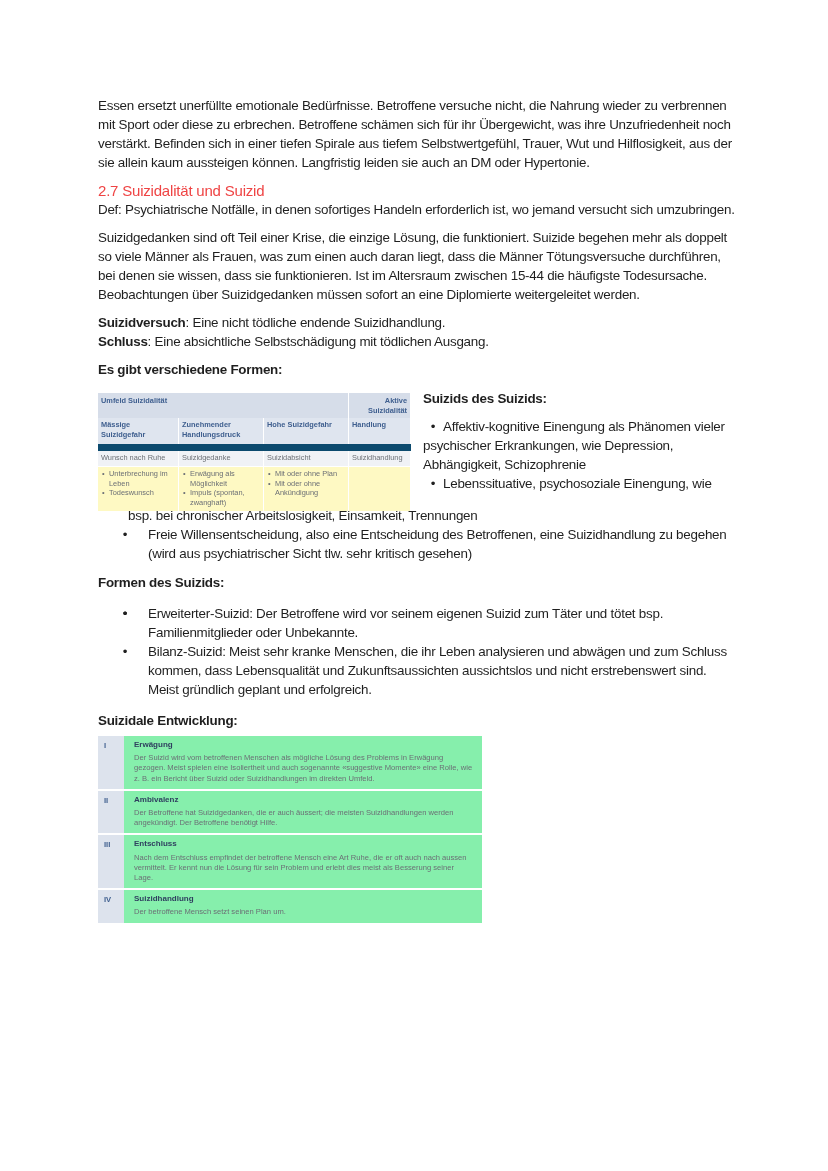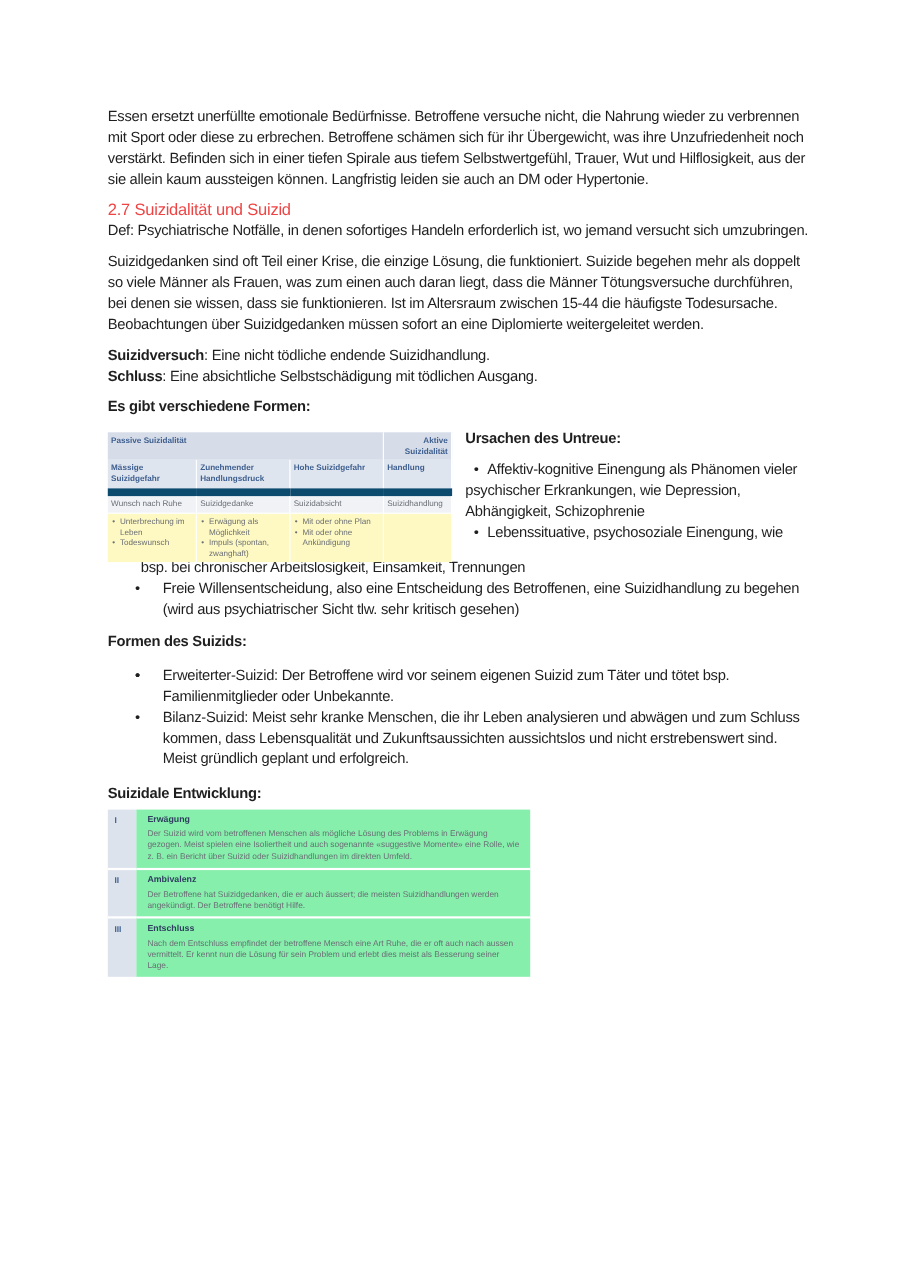--- a/index.html
+++ b/index.html
@@ -59,21 +59,21 @@
 
   <p><span class="bold">Suizidversuch</span><span>: Eine nicht tödliche endende Suizidhandlung.</span></p>
   <p class="para"><span class="bold">Schluss</span><span>: Eine absichtliche Selbstschädigung mit tödlichen Ausgang.</span></p>
 
   <p class="subhead">Es gibt verschiedene Formen:</p>
 
   <div class="forms-row">
     <table class="stage-table">
       <tbody>
           <tr class="band">
-        <td colspan="3">Passive Suizidalität</td>
+        <td colspan="3">Umfeld Suizidalität</td>
         <td class="right-band">Aktive Suizidalität</td>
       </tr>
       <tr class="hdr">
         <td style="width:74px">Mässige Suizidgefahr</td>
         <td style="width:78px">Zunehmender Handlungsdruck</td>
         <td style="width:78px">Hohe Suizidgefahr</td>
         <td>Handlung</td>
       </tr>
       <tr class="row1">
         <td>Wunsch nach Ruhe</td>
@@ -99,21 +99,21 @@
           <li>Mit oder ohne Plan</li>
           <li>Mit oder ohne Ankündigung</li>
         </ul>
             </td>
         <td></td>
       </tr>
     </tbody>
       </table>
 
     <div class="causes">
-      <p class="title">Ursachen des Untreue:</p>
+      <p class="title">Suizids des Suizids:</p>
       <p class="item"><span class="bul">•</span><span>Affektiv-kognitive Einengung als Phänomen vieler psychischer Erkrankungen, wie Depression, Abhängigkeit, Schizophrenie</span></p>
       <p class="item"><span class="bul">•</span><span>Lebenssituative, psychosoziale Einengung, wie</span></p>
     </div>
   </div>
 
   <p class="cont">bsp. bei chronischer Arbeitslosigkeit, Einsamkeit, Trennungen</p>
   <ul class="list" style="margin-bottom:10px;">
     <li><span class="dot">•</span><span>Freie Willensentscheidung, also eine Entscheidung des Betroffenen, eine Suizidhandlung zu begehen (wird aus psychiatrischer Sicht tlw. sehr kritisch gesehen)</span></li>
   </ul>
 
@@ -142,16 +142,23 @@
             <div>Der Betroffene hat Suizidgedanken, die er auch äussert; die meisten Suizidhandlungen werden angekündigt. Der Betroffene benötigt Hilfe.</div>
           </td>
     </tr>
     <tr>
       <td class="num">III</td>
       <td class="body">
             <div class="t">Entschluss</div>
             <div>Nach dem Entschluss empfindet der betroffene Mensch eine Art Ruhe, die er oft auch nach aussen vermittelt. Er kennt nun die Lösung für sein Problem und erlebt dies meist als Besserung seiner Lage.</div>
           </td>
     </tr>
+    <tr>
+      <td class="num">IV</td>
+      <td class="body">
+            <div class="t">Suizidhandlung</div>
+            <div>Der betroffene Mensch setzt seinen Plan um.</div>
+          </td>
+    </tr>
   </tbody>
     </table>
 
 </div>
 
 </body></html>

